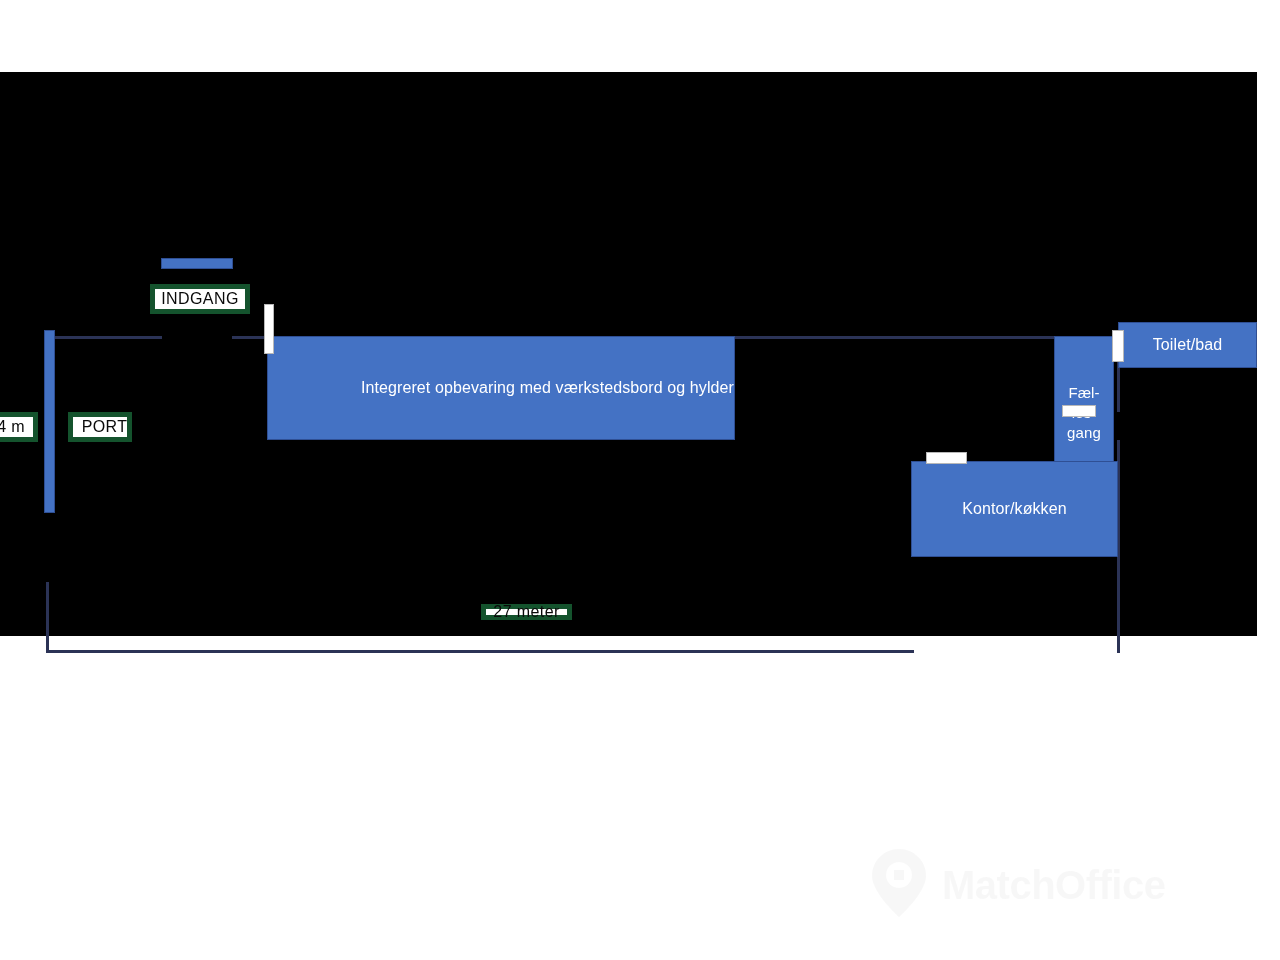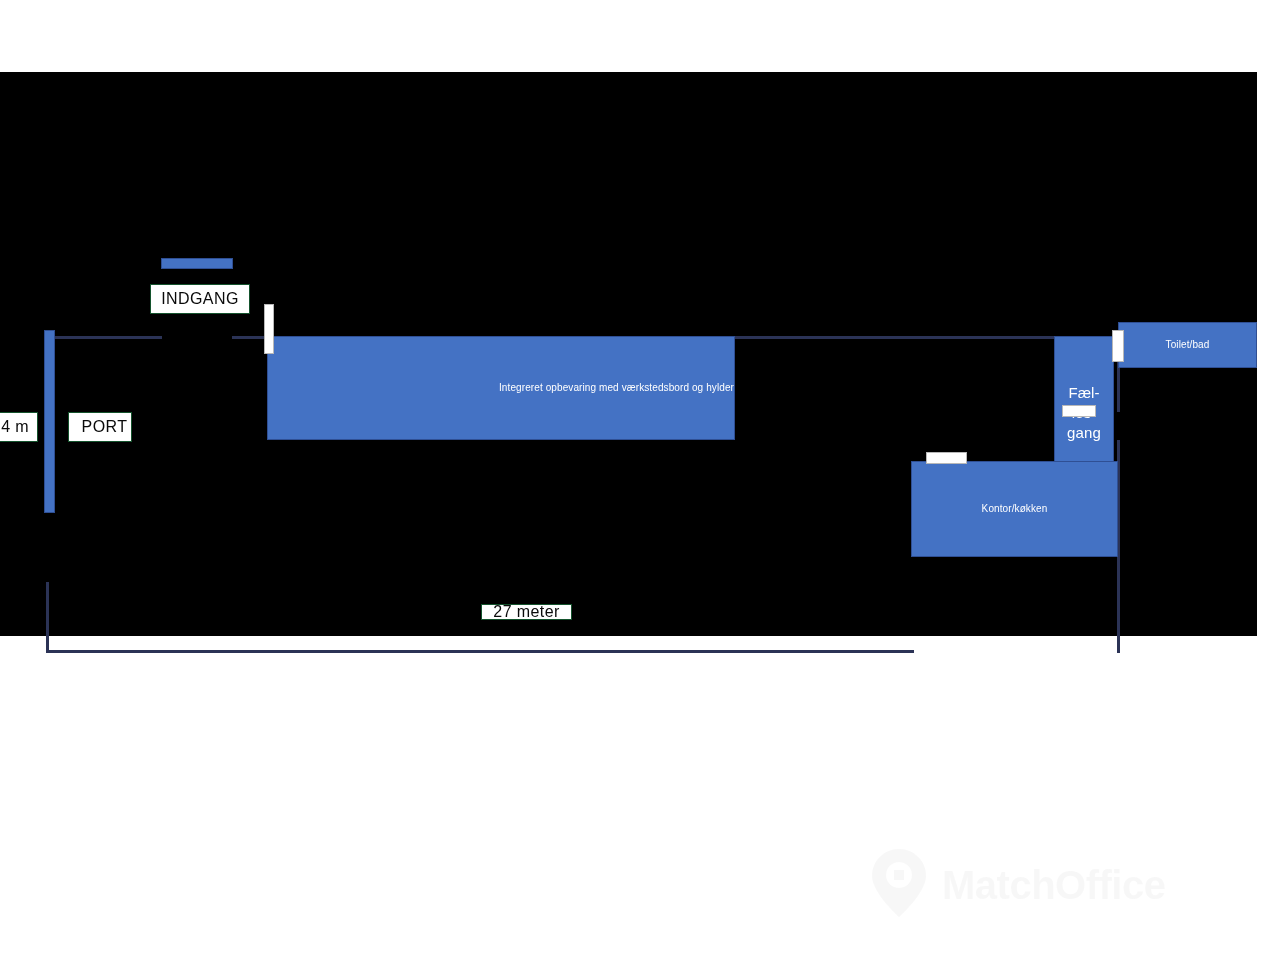--- a/index.html
+++ b/index.html
@@ -38,21 +38,21 @@
   .room {
     position: absolute;
     background: #4472c4;
     border: 1px solid #2f4f94;
     box-sizing: border-box;
     color: #ffffff;
     display: flex;
     align-items: center;
     justify-content: center;
     text-align: center;
-    font-size: 10px;
+    font-size: 16px;
     line-height: 1.35;
     letter-spacing: .1px;
   }
 
   
   .door-white {
     position: absolute;
     background: #ffffff;
     border: 1px solid #b8b8b8;
     box-sizing: border-box;
@@ -61,21 +61,21 @@
     position: absolute;
     background: #4472c4;
     border: 1px solid #2f4f94;
     box-sizing: border-box;
   }
 
   
   .callout {
     position: absolute;
     background: #ffffff;
-    border: 1px solid #14532d;
+    border: 5px solid #14532d;
     box-sizing: border-box;
     color: #0a0a0a;
     display: flex;
     align-items: center;
     justify-content: center;
     font-size: 16px;
     letter-spacing: .4px;
     white-space: nowrap;
   }
 

